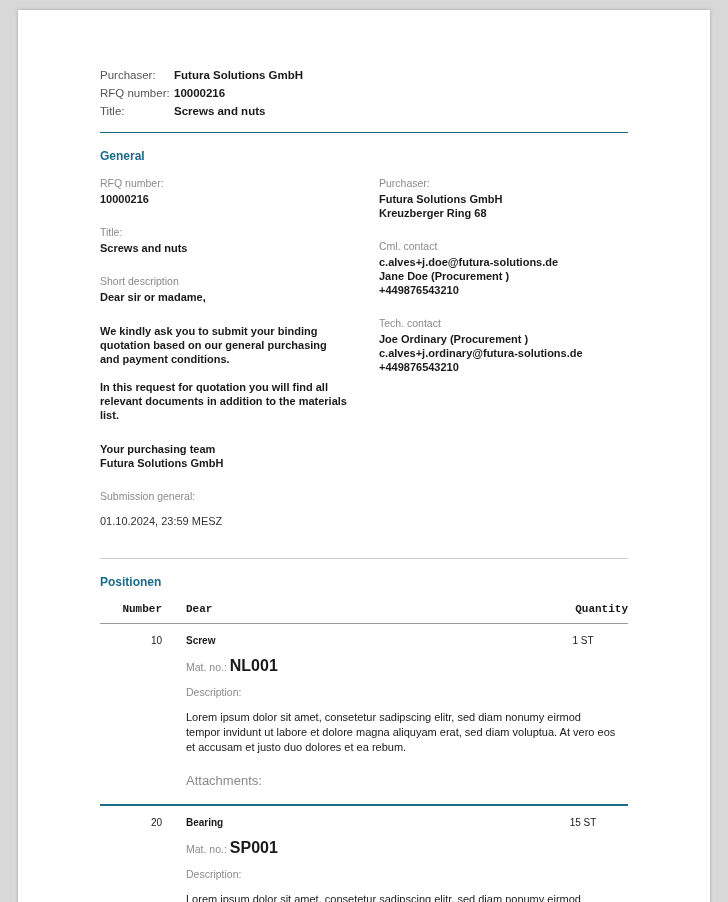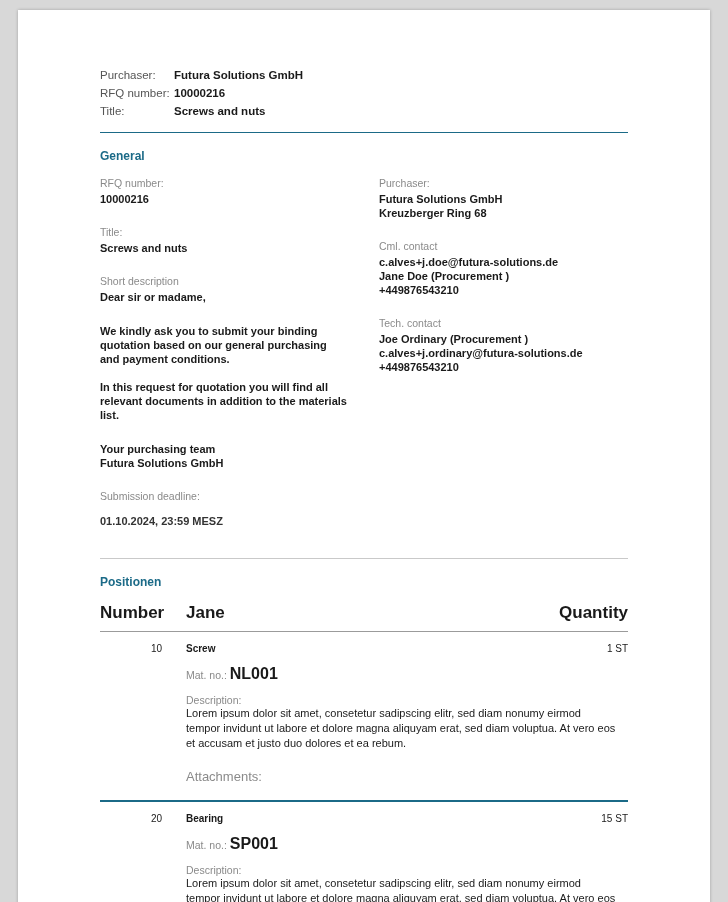--- a/index.html
+++ b/index.html
@@ -78,21 +78,21 @@
     color: #8a8a8a;
     margin-bottom: 3px;
   }
   .field-value {
     font-size: 11px;
     font-weight: bold;
     color: #1a1a1a;
     line-height: 14px;
   }
   .field-value.normal {
-    font-weight: bold;
+    font-weight: normal;
     color: #333;
     margin-top: 12px;
   }
   .gap-sm { height: 14px; }
   .gap-md { height: 20px; }
 
   .para-bold {
     font-size: 11px;
     font-weight: bold;
     color: #1a1a1a;
@@ -102,56 +102,58 @@
   .addr-line {
     font-size: 11px;
     font-weight: bold;
     color: #1a1a1a;
     line-height: 14px;
   }
 
   
   .pos-head {
     display: flex;
-    font-size: 17px;
+    font-size: 11px;
     font-weight: bold;
     color: #1a1a1a;
     padding: 0 0 8px 0;
+    font-family: Liberation Mono, monospace;
   }
   .c-num { width: 62px; text-align: right; flex: 0 0 62px; }
   .c-title { flex: 1 1 auto; padding-left: 24px; }
   .c-qty { width: 90px; text-align: right; flex: 0 0 90px; }
 
   .pos-row {
     display: flex;
     font-size: 10px;
     color: #1a1a1a;
     padding-top: 11px;
   }
   .pos-row .c-num { font-weight: normal; }
   .pos-row .c-title { font-weight: bold; }
-  .pos-row .c-qty { font-weight: normal; }
+  .pos-row .c-qty { font-weight: normal; text-align: center; }
 
   .pos-body {
     padding-left: 86px;
     padding-right: 10px;
   }
   .sub-label {
     font-size: 10.5px;
     color: #8a8a8a;
     margin-top: 11px;
   }
   .sub-label b {
     color: #1a1a1a;
     font-size: 16px;
   }
   .desc-text {
     font-size: 11px;
     color: #1a1a1a;
     line-height: 15px;
+    margin-top: 12px;
   }
   .attach {
     font-size: 13px;
     color: #8a8a8a;
     margin-top: 18px;
     padding-bottom: 16px;
   }
   .pos-sep {
     border: 0;
     border-top: 2px solid #1b6a87;
@@ -206,21 +208,21 @@
           <p class="para-bold">We kindly ask you to submit your binding quotation based on our general purchasing and payment conditions.</p>
 
           <div class="gap-sm"></div>
           <p class="para-bold">In this request for quotation you will find all relevant documents in addition to the materials list.</p>
 
           <div class="gap-md"></div>
           <div class="field-value">Your purchasing team</div>
           <div class="field-value">Futura Solutions GmbH</div>
 
           <div class="gap-md"></div>
-          <div class="field-label">Submission deadline:</div>
+          <div class="field-label">Submission general:</div>
           <div class="field-value normal">01.10.2024, 23:59 MESZ</div>
         </div>
 
         <div class="col">
           <div class="field-label">Purchaser:</div>
           <div class="addr-line">Futura Solutions GmbH</div>
           <div class="addr-line">Kreuzberger Ring 68</div>
 
           <div class="gap-md"></div>
           <div class="field-label">Cml. contact</div>
@@ -236,21 +238,21 @@
         </div>
       </div>
 
       <div style="height:30px"></div>
       <hr class="rule-light">
 
       <h2 class="section">Positionen</h2>
 
       <div class="pos-head">
         <div class="c-num">Number</div>
-        <div class="c-title">Jane</div>
+        <div class="c-title">Dear</div>
         <div class="c-qty">Quantity</div>
       </div>
       <hr class="thin-sep">
 
       <div>
         <div class="pos-row">
           <div class="c-num">10</div>
           <div class="c-title">Screw</div>
           <div class="c-qty">1 ST</div>
         </div>

